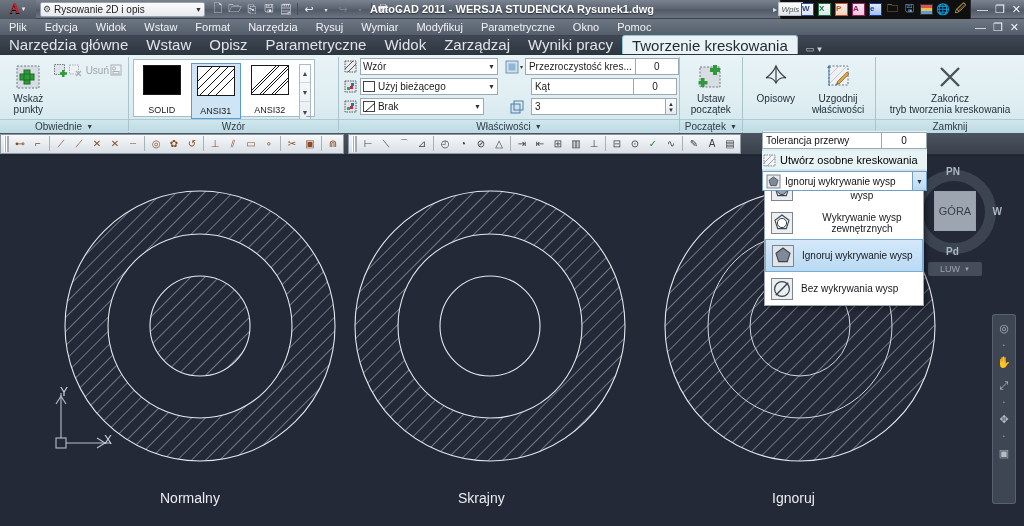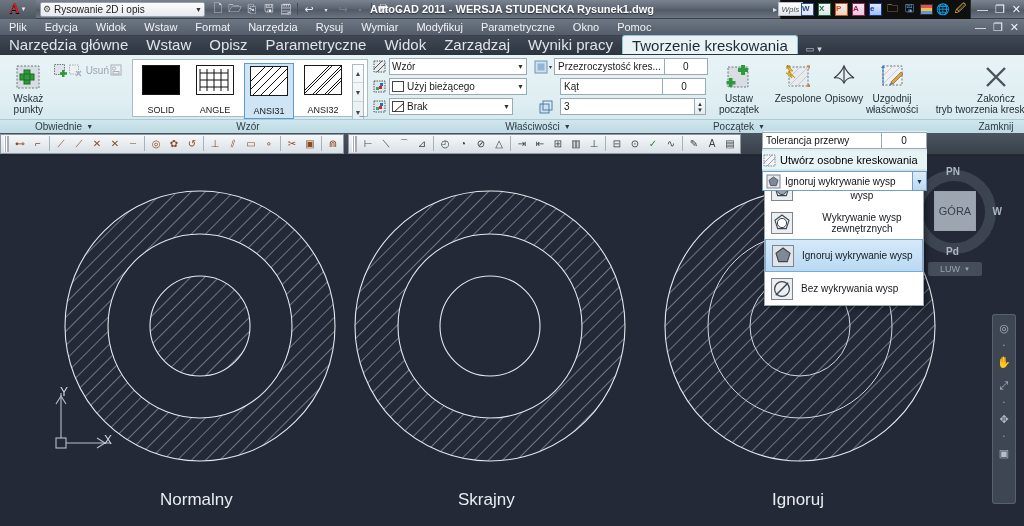--- a/index.html
+++ b/index.html
@@ -196,21 +196,21 @@
   .tbtn { width:18px;height:18px; display:flex;align-items:center;justify-content:center; font-size:10px; color:#8a4a22;}
   .tdiv { width:1px;height:15px;background:#a8b2bb;margin:0 2px;}
 
   
   .canvas {
     position: absolute; left:0; right:0; top:156px; bottom:0;
     background: #232936;
     overflow: hidden;
   }
   .figlabel {
-    position: absolute; color: #e9ecf1; font-size: 17px;
+    position: absolute; color: #e9ecf1; font-size: 14px;
     font-family: "Liberation Sans", sans-serif;
   }
 
   
   .viewcube { position:absolute; right: 22px; top: 8px; width:96px; height:96px; }
   .vc-ring {
     position:absolute; left:6px; top:6px; width:84px;height:84px;
     border-radius:50%; border: 11px solid rgba(120,132,150,0.30);
   }
   .vc-cube {
@@ -450,31 +450,20 @@
       </div>
     </div>
     <div class="panel-sep"></div>
 
     <div class="panel" style="width:240px">
       <div class="panel-body">
         <div class="gallery">
           <div class="swatch">
             <div class="sw-img" style="background:#000"></div>
             <div class="sw-lbl">SOLID</div>
-          </div>
-          <div class="swatch">
-            <div class="sw-img">
-              <svg width="36" height="28" viewBox="0 0 36 28">
-                <g stroke="#111" stroke-width="1" fill="none">
-                  <path d="M3 3 v22 M10 3 v22 M17 3 v22 M24 3 v22 M31 3 v22"></path>
-                  <path d="M3 7 h28 M3 14 h28 M3 21 h28"></path>
-                </g>
-              </svg>
-            </div>
-            <div class="sw-lbl">ANGLE</div>
           </div>
           <div class="swatch sel">
             <div class="sw-img">
               <svg width="36" height="28" viewBox="0 0 36 28">
                 <g stroke="#111" stroke-width="1">
                   <path d="M-6 28 L22 0 M2 28 L30 0 M10 28 L38 0 M18 28 L46 0 M-14 28 L14 0"></path>
                 </g>
               </svg>
             </div>
             <div class="sw-lbl">ANSI31</div>
@@ -623,37 +612,20 @@
       </div>
       <div class="panel-title">
         <span>Początek</span>
         <span class="cr">▼</span>
       </div>
     </div>
     <div class="panel-sep"></div>
 
     <div class="panel" style="width:152px">
       <div class="panel-body" style="justify-content:space-around">
-        <div class="bigbtn" style="width:48px">
-          <div class="gi">
-            <svg width="30" height="30" viewBox="0 0 30 30">
-              <rect x="6" y="5" width="19" height="19" fill="#e8ebee" stroke="#6d7680" stroke-dasharray="2,1.5"></rect>
-              <g stroke="#c7c9cc">
-                  <path d="M6 16 L17 5 M6 24 L25 5 M14 24 L25 13"></path>
-                </g>
-              <path d="M4 3 L10 9 L6 9 L12 16 L7 12 L9 16 L3 11 L7 11 Z" fill="#f0c020" stroke="#b08000" stroke-width="0.6"></path>
-              <g fill="none" stroke="#c06010" stroke-width="1">
-                  <path d="M4 4 h3 M4 4 v3"></path>
-                  <path d="M24 4 h3 M26 4 v3"></path>
-                  <path d="M24 24 h3 M26 22 v3"></path>
-                </g>
-            </svg>
-          </div>
-          <div>Zespolone</div>
-        </div>
         <div class="bigbtn" style="width:44px">
           <div class="gi">
             <svg width="30" height="30" viewBox="0 0 30 30">
               <path d="M15 4 C13 9, 9 13, 5 16 C10 15, 13 17, 15 21 C17 17, 20 15, 25 16 C21 13, 17 9, 15 4 Z" fill="none" stroke="#3b3f45" stroke-width="1.2"></path>
               <path d="M15 4 L15 21" stroke="#3b3f45" stroke-width="1.2"></path>
             </svg>
           </div>
           <div>Opisowy</div>
         </div>
         <div class="bigbtn" style="width:52px">

